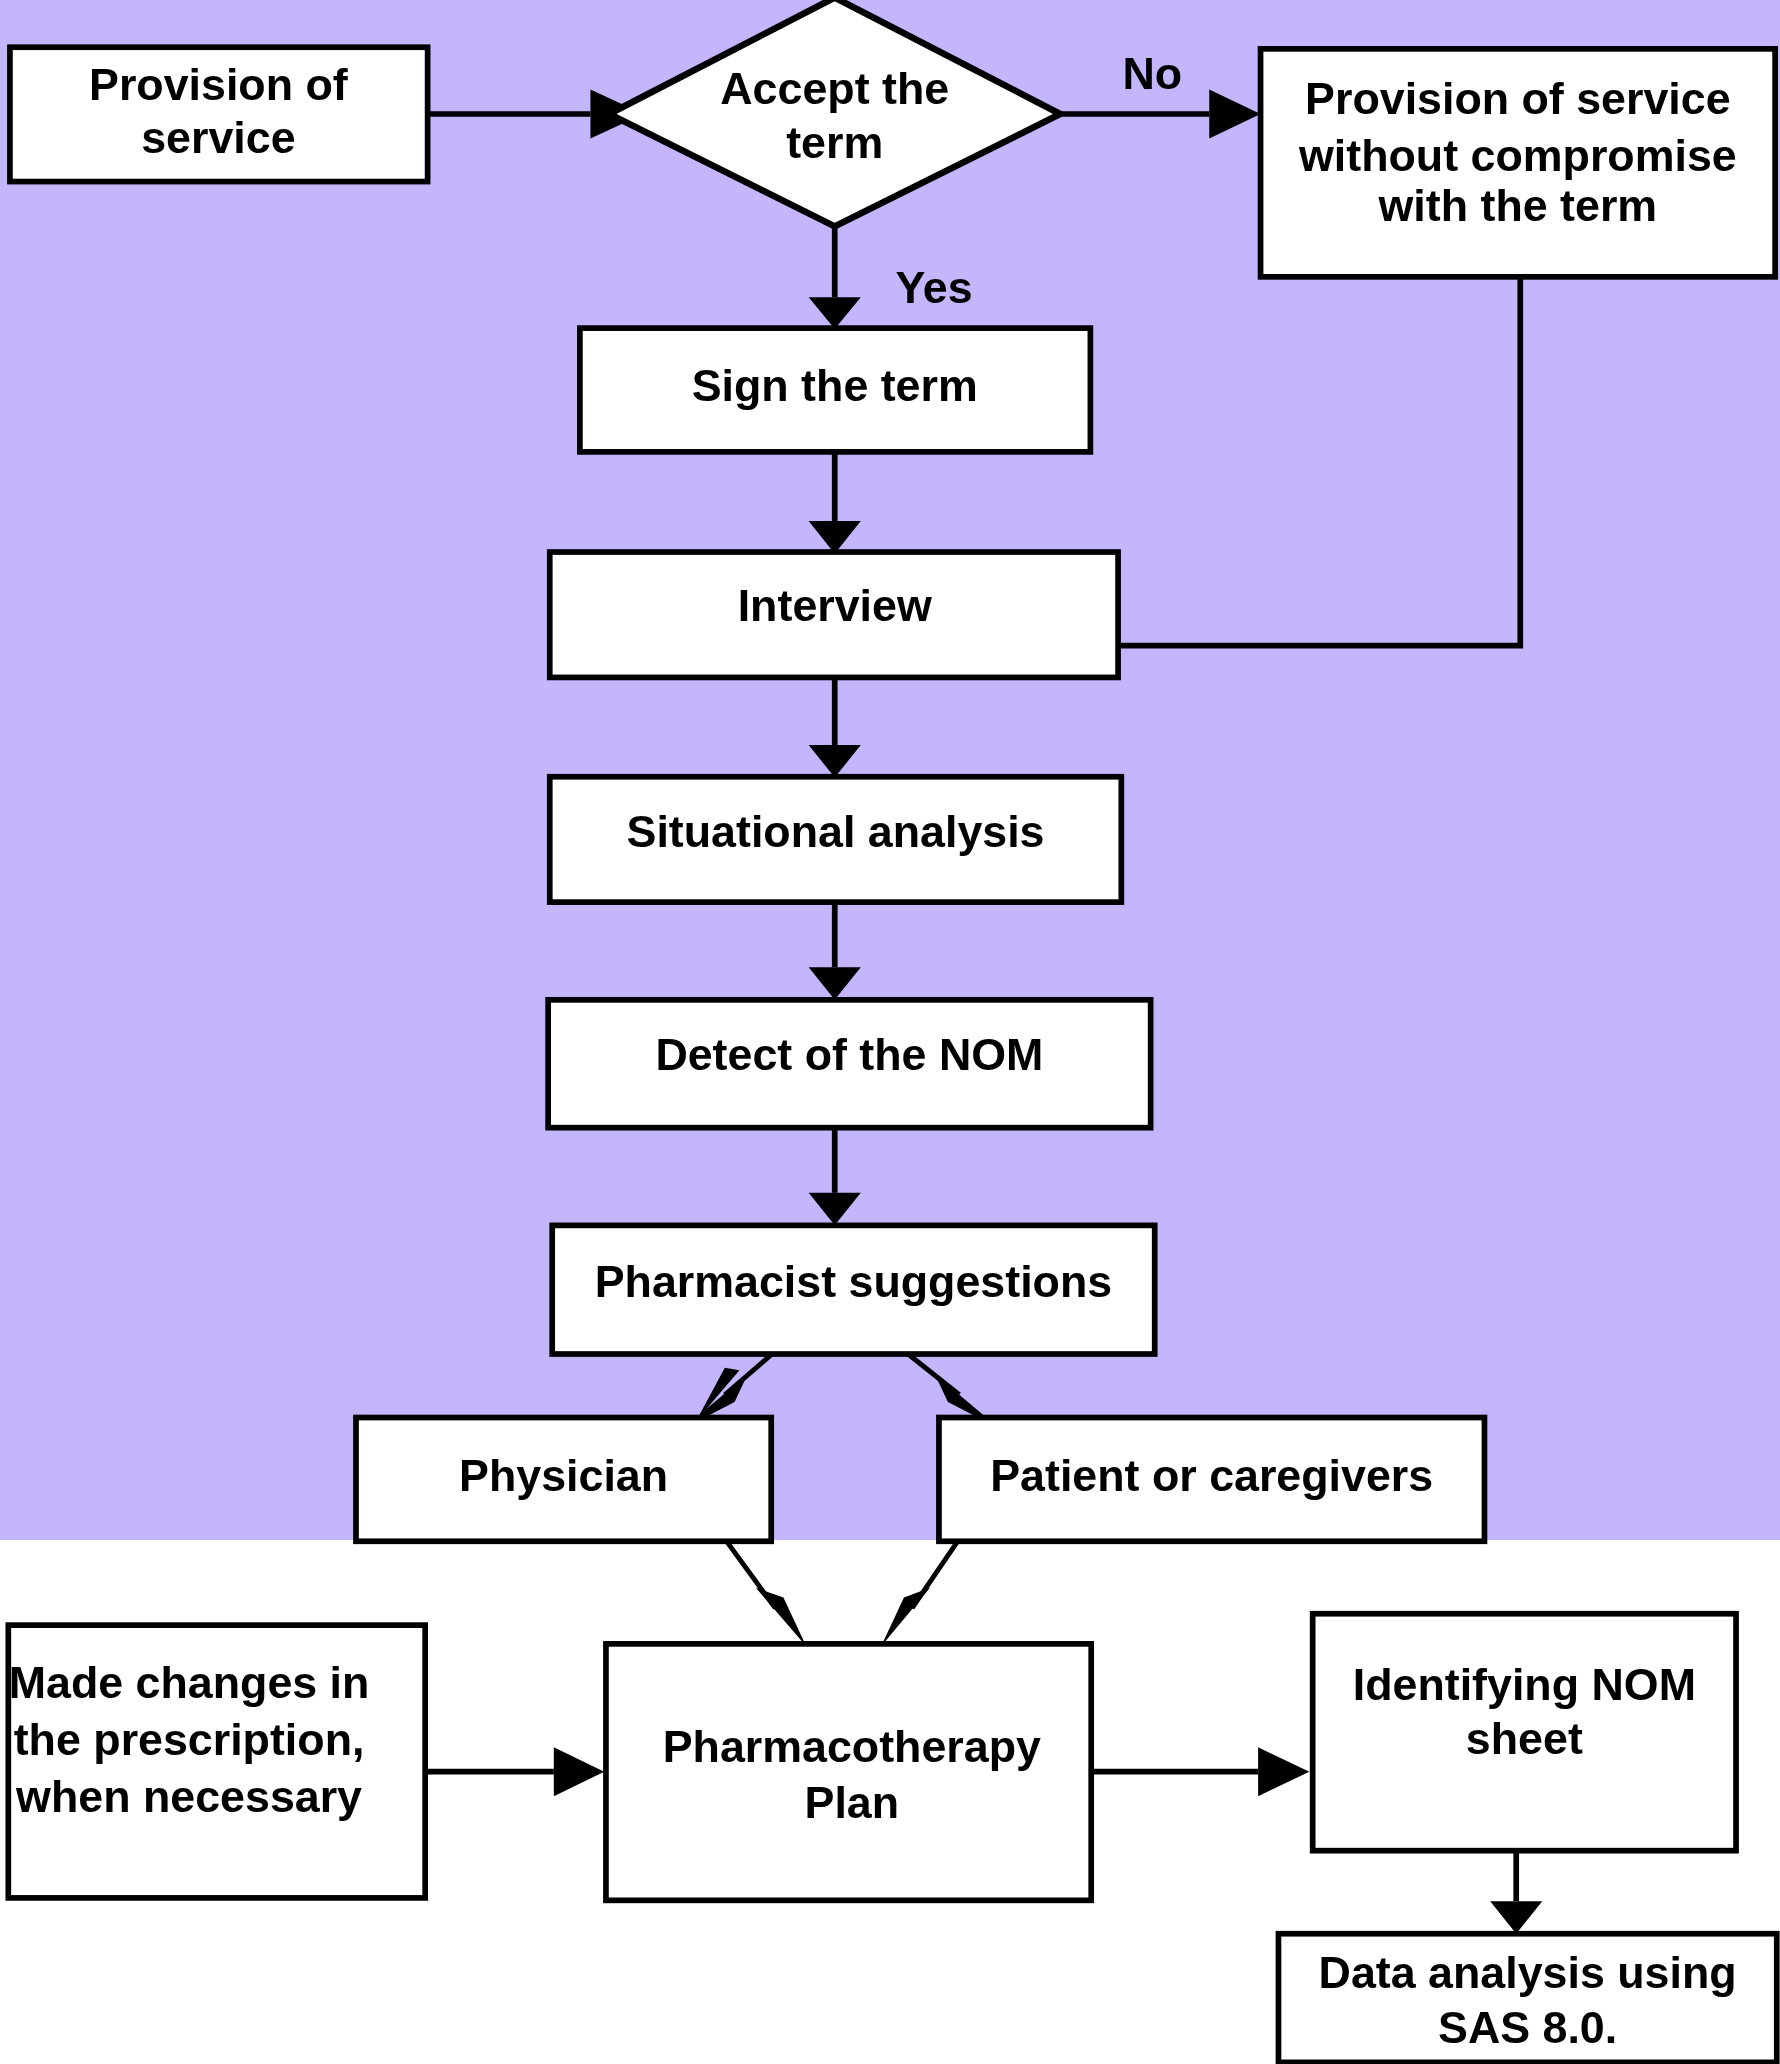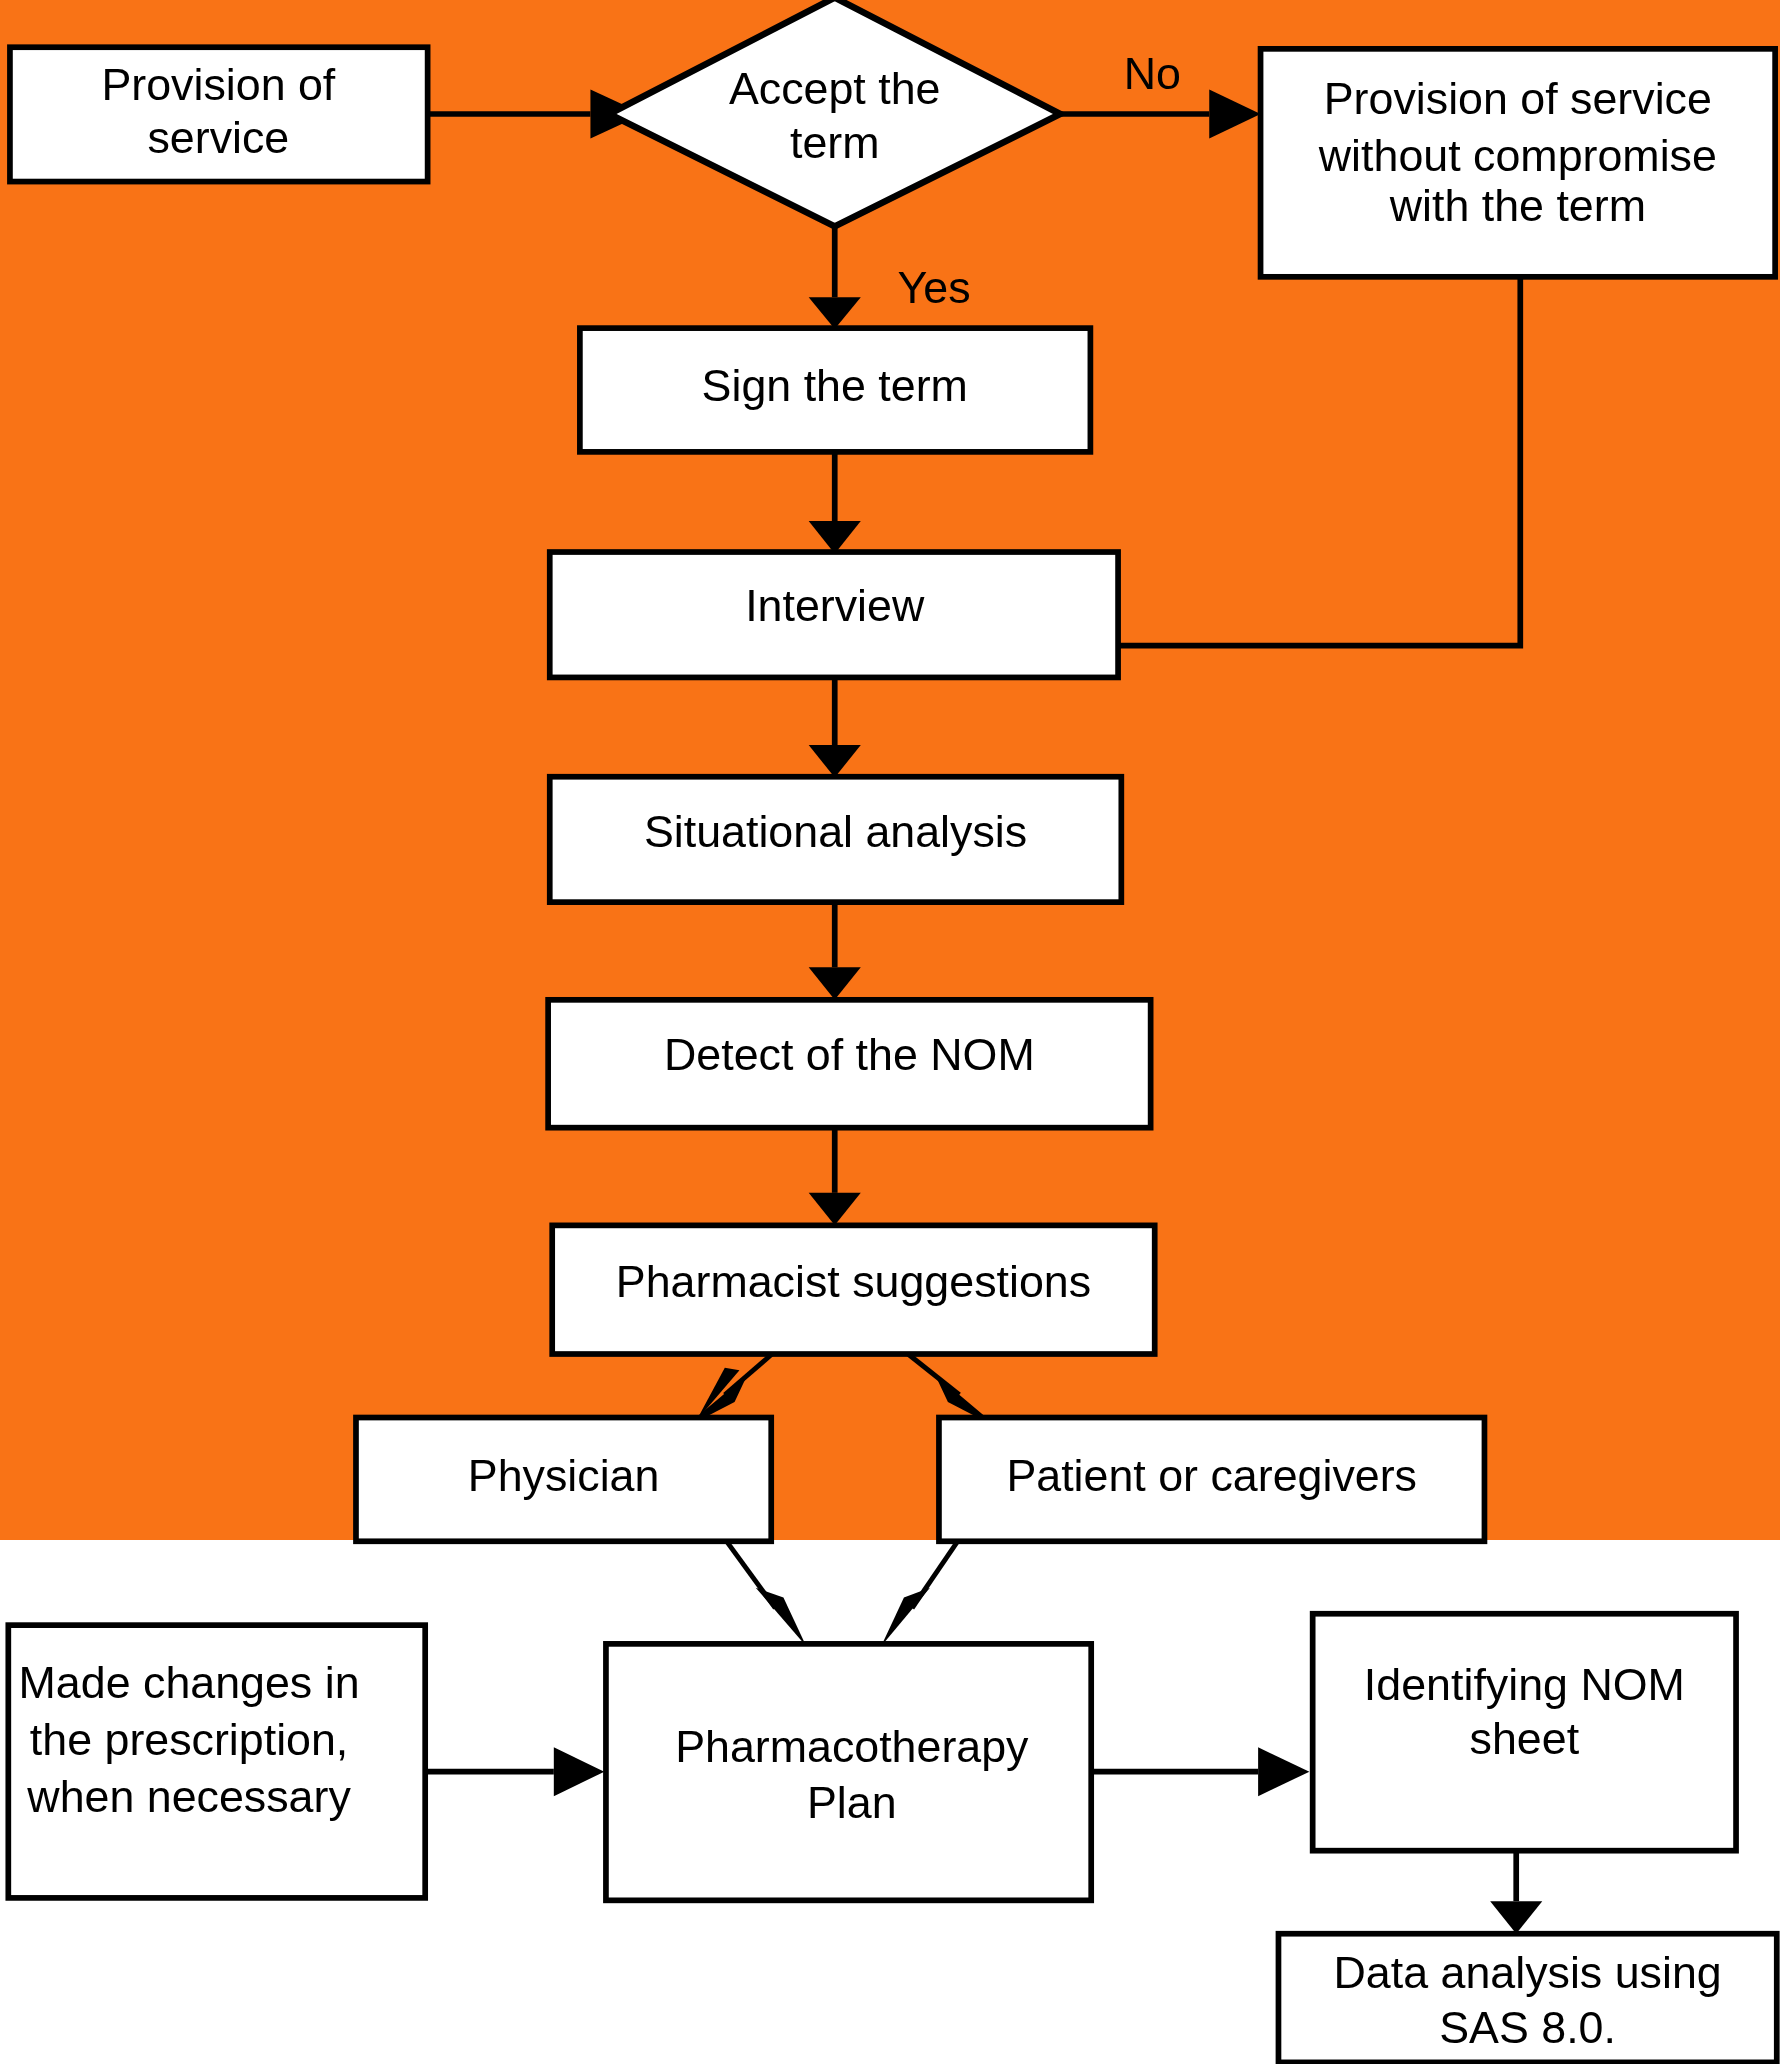--- a/index.html
+++ b/index.html
@@ -10,21 +10,22 @@
   body {
     width: 1781px;
     height: 2064px;
     font-family: "Liberation Sans", sans-serif;
     overflow: hidden;
   }
   #flowchart-root {
     position: relative;
     width: 1781px;
     height: 1540px;
-    background: #f97316;
+    background: #c4b5fd;
+    font-weight: bold;
   }
   svg.flow {
     display: block;
     width: 1781px;
     height: 2064px;
   }
   .node-shape {
     fill: #ffffff;
     stroke: #000000;
     stroke-width: 7;

